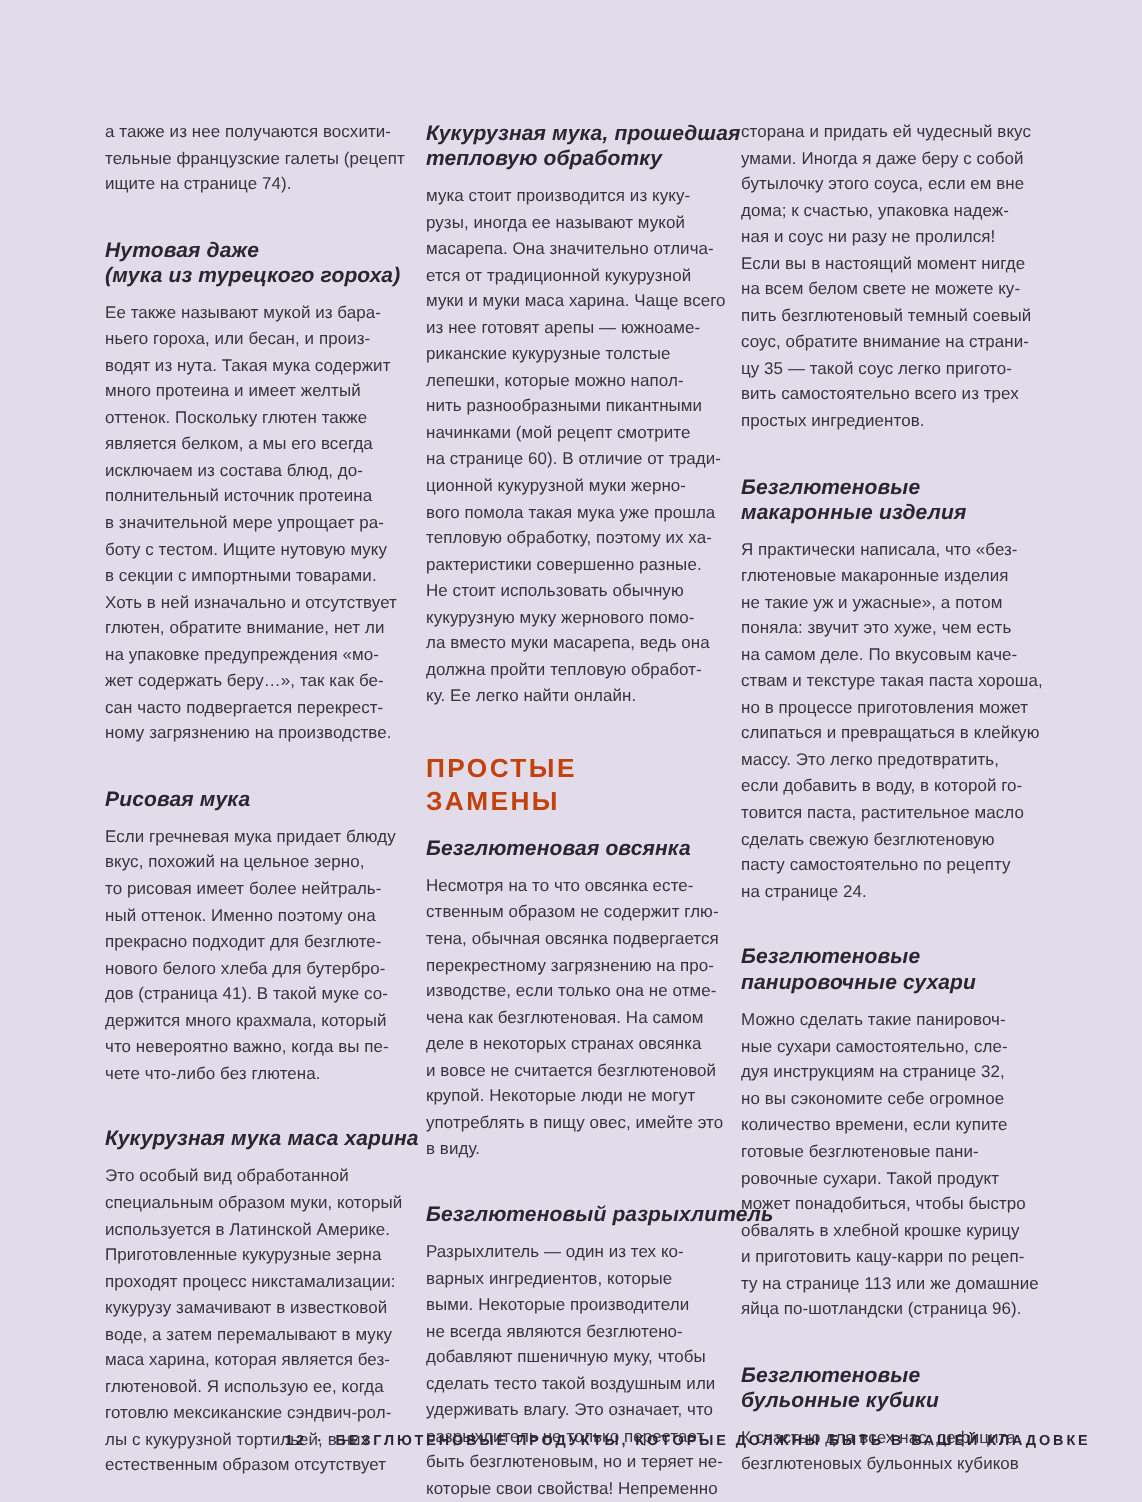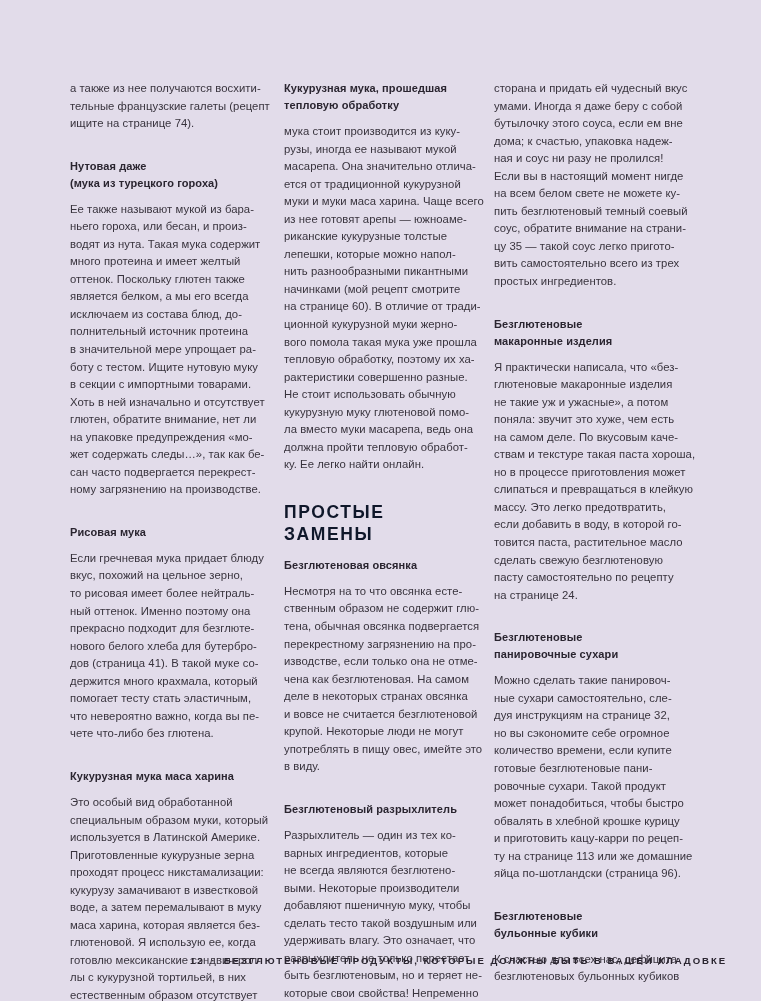--- a/index.html
+++ b/index.html
@@ -19,33 +19,34 @@
     line-height: 17.55px;
     letter-spacing: 0.05px;
   }
   #col1 { left: 70px; }
   #col2 { left: 284px; }
   #col3 { left: 494px; width: 200px; }
   .line { display: block; white-space: nowrap; }
   .para { margin: 0 0 0 0; }
   .sub {
     font-weight: bold;
-    font-size: 11px;
+    font-size: 14px;
     line-height: 17px;
     color: #2a2530;
     margin-top: 25px;
     margin-bottom: 9px;
     letter-spacing: 0.1px;
+    font-style: italic;
   }
   .first-sub { margin-top: 0; }
   .section {
     font-weight: bold;
     font-size: 17.5px;
     letter-spacing: 1.6px;
-    color: #0f172a;
+    color: #c2410c;
     margin-top: 27px;
     margin-bottom: 8px;
     line-height: 22px;
   }
   .section + .sub { margin-top: 12px; }
   .footer {
     position: absolute;
     left: 147px; top: 955px;
     font-size: 9.6px;
     font-weight: bold;
@@ -78,38 +79,37 @@
       <span class="line">оттенок. Поскольку глютен также</span>
       <span class="line">является белком, а мы его всегда</span>
       <span class="line">исключаем из состава блюд, до-</span>
       <span class="line">полнительный источник протеина</span>
       <span class="line">в значительной мере упрощает ра-</span>
       <span class="line">боту с тестом. Ищите нутовую муку</span>
       <span class="line">в секции с импортными товарами.</span>
       <span class="line">Хоть в ней изначально и отсутствует</span>
       <span class="line">глютен, обратите внимание, нет ли</span>
       <span class="line">на упаковке предупреждения «мо-</span>
-      <span class="line">жет содержать следы…», так как бе-</span>
+      <span class="line">жет содержать беру…», так как бе-</span>
       <span class="line">сан часто подвергается перекрест-</span>
       <span class="line">ному загрязнению на производстве.</span>
     </div>
 
   <div class="sub">
       <span class="line">Рисовая мука</span>
     </div>
   <div class="para">
       <span class="line">Если гречневая мука придает блюду</span>
       <span class="line">вкус, похожий на цельное зерно,</span>
       <span class="line">то рисовая имеет более нейтраль-</span>
       <span class="line">ный оттенок. Именно поэтому она</span>
       <span class="line">прекрасно подходит для безглюте-</span>
       <span class="line">нового белого хлеба для бутербро-</span>
       <span class="line">дов (страница 41). В такой муке со-</span>
       <span class="line">держится много крахмала, который</span>
-      <span class="line">помогает тесту стать эластичным,</span>
       <span class="line">что невероятно важно, когда вы пе-</span>
       <span class="line">чете что-либо без глютена.</span>
     </div>
 
   <div class="sub">
       <span class="line">Кукурузная мука маса харина</span>
     </div>
   <div class="para">
     <div>
         <span class="line">Это особый вид обработанной</span>
@@ -144,21 +144,21 @@
       <span class="line">риканские кукурузные толстые</span>
       <span class="line">лепешки, которые можно напол-</span>
       <span class="line">нить разнообразными пикантными</span>
       <span class="line">начинками (мой рецепт смотрите</span>
       <span class="line">на странице 60). В отличие от тради-</span>
       <span class="line">ционной кукурузной муки жерно-</span>
       <span class="line">вого помола такая мука уже прошла</span>
       <span class="line">тепловую обработку, поэтому их ха-</span>
       <span class="line">рактеристики совершенно разные.</span>
       <span class="line">Не стоит использовать обычную</span>
-      <span class="line">кукурузную муку глютеновой помо-</span>
+      <span class="line">кукурузную муку жернового помо-</span>
       <span class="line">ла вместо муки масарепа, ведь она</span>
       <span class="line">должна пройти тепловую обработ-</span>
       <span class="line">ку. Ее легко найти онлайн.</span>
     </div>
 
   <div class="section">ПРОСТЫЕ ЗАМЕНЫ</div>
 
   <div class="sub">
       <span class="line">Безглютеновая овсянка</span>
     </div>
@@ -175,22 +175,22 @@
       <span class="line">употреблять в пищу овес, имейте это</span>
       <span class="line">в виду.</span>
     </div>
 
   <div class="sub">
       <span class="line">Безглютеновый разрыхлитель</span>
     </div>
   <div class="para">
       <span class="line">Разрыхлитель — один из тех ко-</span>
       <span class="line">варных ингредиентов, которые</span>
+      <span class="line">выми. Некоторые производители</span>
       <span class="line">не всегда являются безглютено-</span>
-      <span class="line">выми. Некоторые производители</span>
       <span class="line">добавляют пшеничную муку, чтобы</span>
       <span class="line">сделать тесто такой воздушным или</span>
       <span class="line">удерживать влагу. Это означает, что</span>
       <span class="line">разрыхлитель не только перестает</span>
       <span class="line">быть безглютеновым, но и теряет не-</span>
       <span class="line">которые свои свойства! Непременно</span>
     </div>
 
 </div>
 

